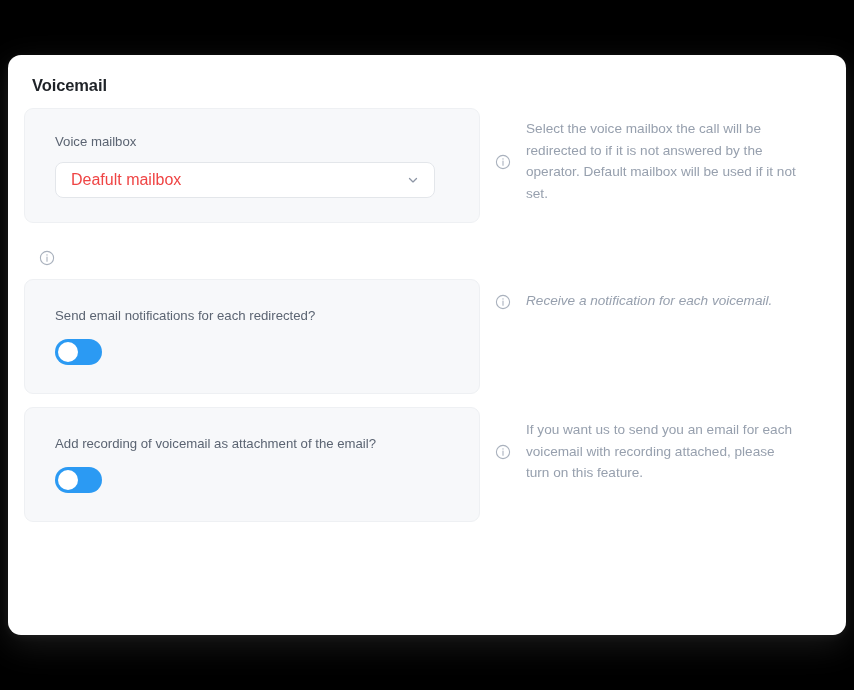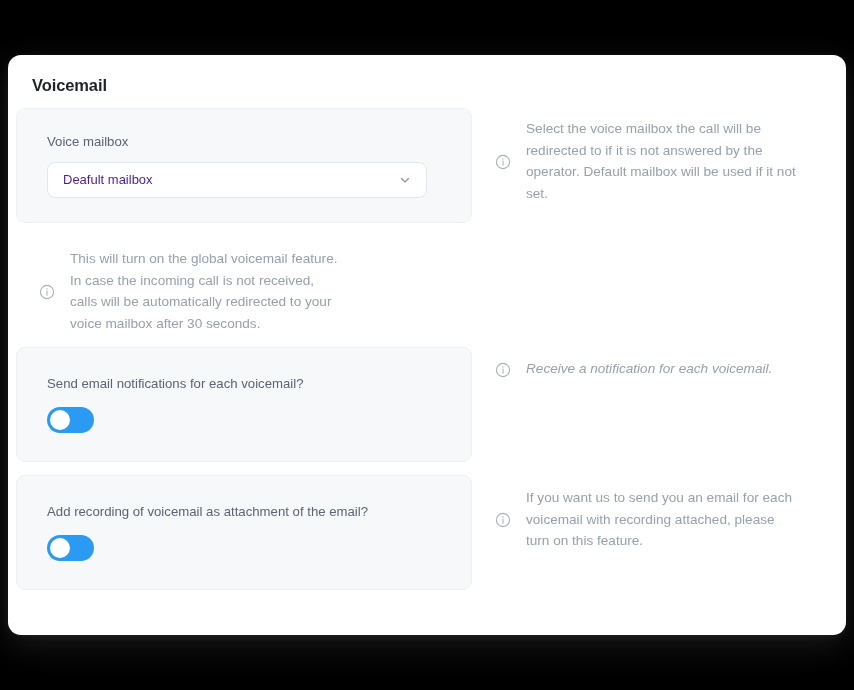--- a/index.html
+++ b/index.html
@@ -55,21 +55,21 @@
   }
 
   .row {
     position: relative;
     display: flex;
     align-items: flex-start;
   }
 
   .left-col {
     width: 456px;
-    padding-left: 8px;
+    padding-left: 16px;
     box-sizing: border-box;
     flex: 0 0 456px;
   }
 
   .right-col {
     flex: 1 1 auto;
     padding-left: 31px;
     padding-right: 24px;
     box-sizing: border-box;
   }
@@ -112,22 +112,22 @@
     background: #ffffff;
     border: 1px solid #e3e6ea;
     border-radius: 8px;
     box-sizing: border-box;
     display: flex;
     align-items: center;
     cursor: pointer;
   }
 
   .select-value {
-    font-size: 13px;
-    color: #4c1d95;
+    font-size: 16px;
+    color: #ef4444;
     padding-left: 15px;
     line-height: 34px;
     white-space: nowrap;
     overflow: hidden;
   }
 
   .select-chevron {
     position: absolute;
     right: 14px;
     top: 50%;
@@ -240,30 +240,29 @@
 
         <div class="right-col">
           <div class="help">
             <span class="help-icon">
               <svg viewBox="0 0 16 16" width="16" height="16" fill="none" stroke="#a9b1bd" stroke-width="1.1">
                 <circle cx="8" cy="8" r="6.6"></circle>
                 <line x1="8" y1="7" x2="8" y2="11.2" stroke-linecap="round"></line>
                 <circle cx="8" cy="4.9" r="0.72" fill="#a9b1bd" stroke="none"></circle>
               </svg>
             </span>
-            <span class="help-text">This will turn on the global voicemail feature. In case the incoming call is not received, calls will be automatically redirected to your voice mailbox after 30 seconds.</span>
           </div>
         </div>
       </div>
 
       <div class="row row-3">
         <div class="left-col">
           <div class="setting-card">
             <div class="setting-inner">
-              <div class="toggle-label">Send email notifications for each voicemail?</div>
+              <div class="toggle-label">Send email notifications for each redirected?</div>
               <div class="toggle">
                 <span class="knob"></span>
               </div>
             </div>
           </div>
         </div>
 
         <div class="right-col">
           <div class="help">
             <span class="help-icon">

